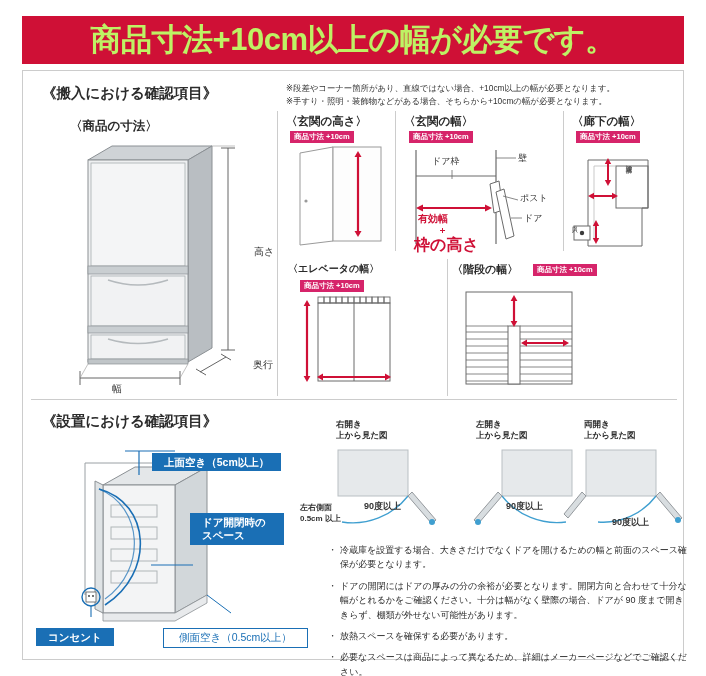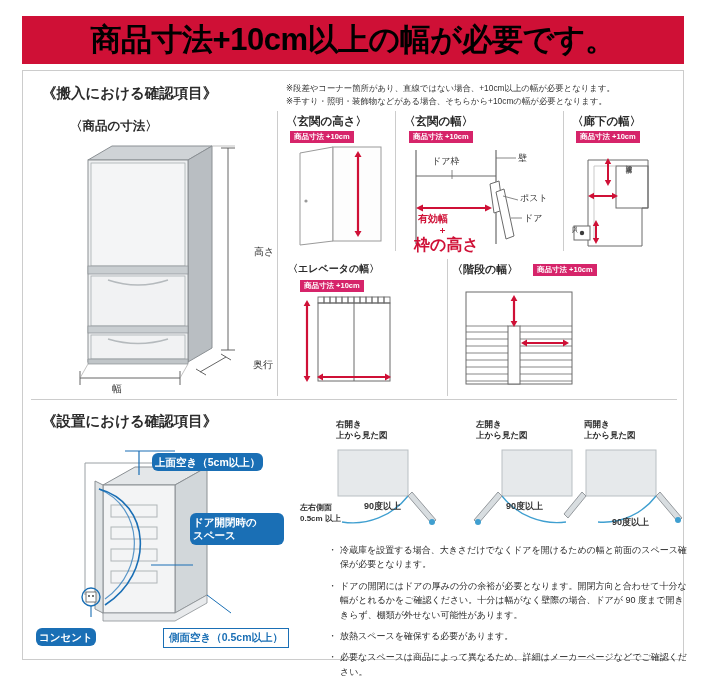--- a/index.html
+++ b/index.html
@@ -13,21 +13,21 @@
   .page { position: relative; width: 706px; height: 676px; }
 
   
   .banner {
     position: absolute; left: 22px; top: 16px;
     width: 662px; height: 48px;
     background: #cf1036;
     display: flex; align-items: center; justify-content: center;
   }
   .banner-text {
-    color: #000000;
+    color: #bef264;
     font-size: 31px;
     font-weight: bold;
     letter-spacing: -0.5px;
     white-space: nowrap;
   }
 
   
   .card {
     position: absolute; left: 22px; top: 70px;
     width: 662px; height: 590px;
@@ -82,34 +82,33 @@
 
   .red-text { color: #cf1036; font-weight: bold; }
 
   
   .blue-badge {
     position: absolute;
     background: #1a6fb5;
     color: #fff;
     font-size: 10.5px;
     font-weight: bold;
-    padding: 3px 3px;
+    padding: 3px 12px;
     white-space: nowrap;
     line-height: 1.15;
-    border-radius: 6px;
   }
   .blue-badge.two-line { line-height: 1.25; }
   .blue-outline {
     position: absolute;
     background: #ffffff;
     color: #1a6fb5;
     border: 1.5px solid #1a6fb5;
     font-size: 10.5px;
-    font-weight: bold;
-    padding: 2px 5px;
+    font-weight: normal;
+    padding: 2px 15px;
     white-space: nowrap;
   }
 
   .bullet-list {
     position: absolute; left: 330px; top: 543px; width: 360px;
     font-size: 9px; color: #2b2b2b; line-height: 1.6;
   }
   .bullet-list li {
     list-style: none;
     margin-bottom: 7px;

